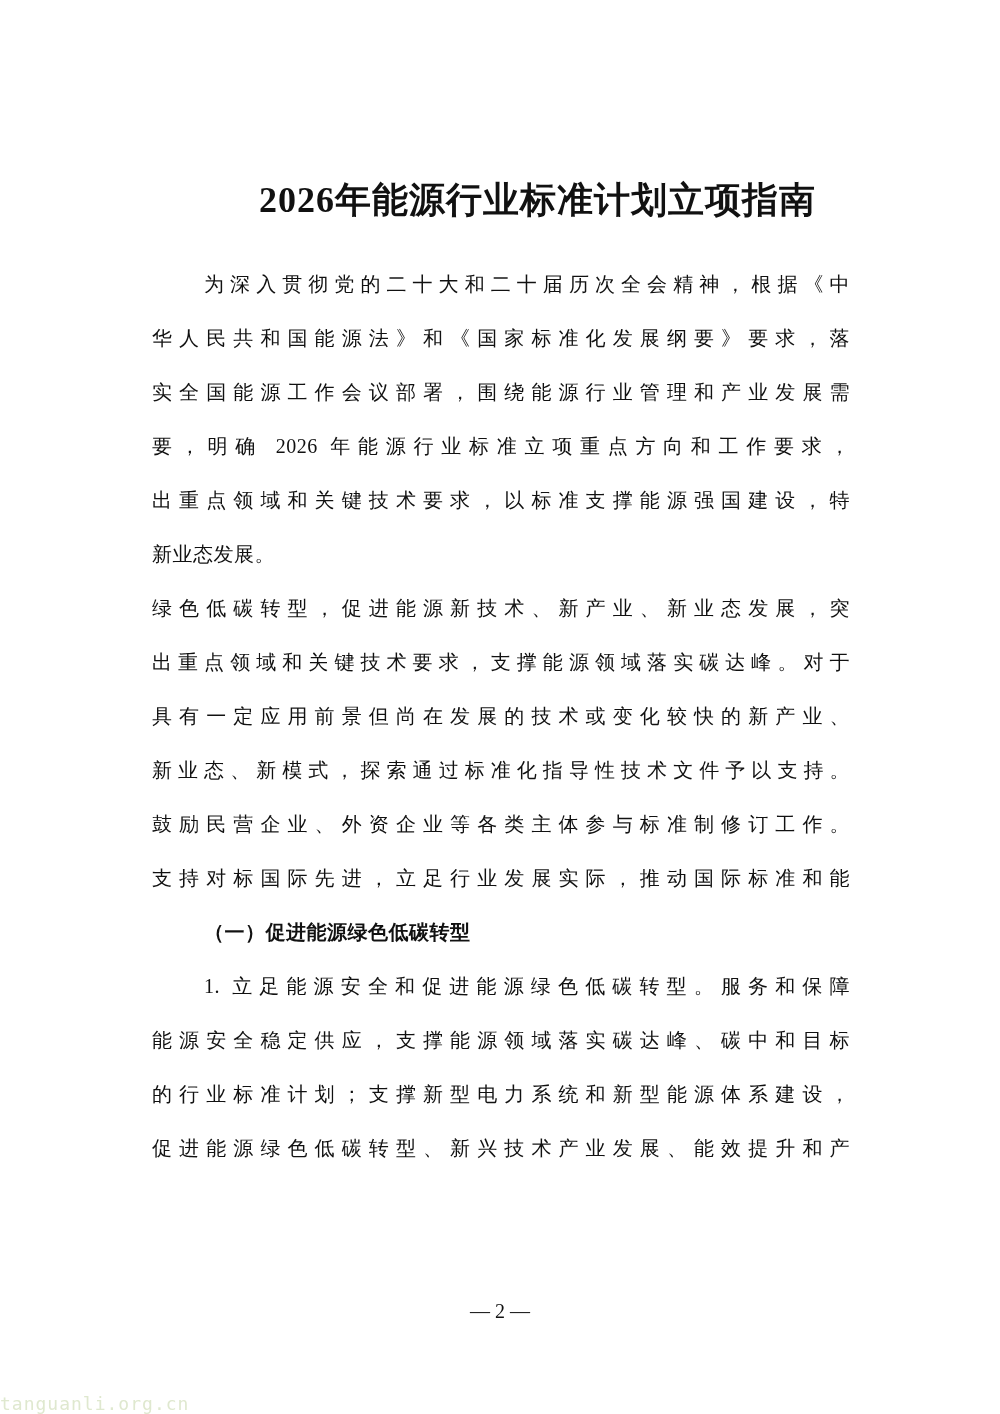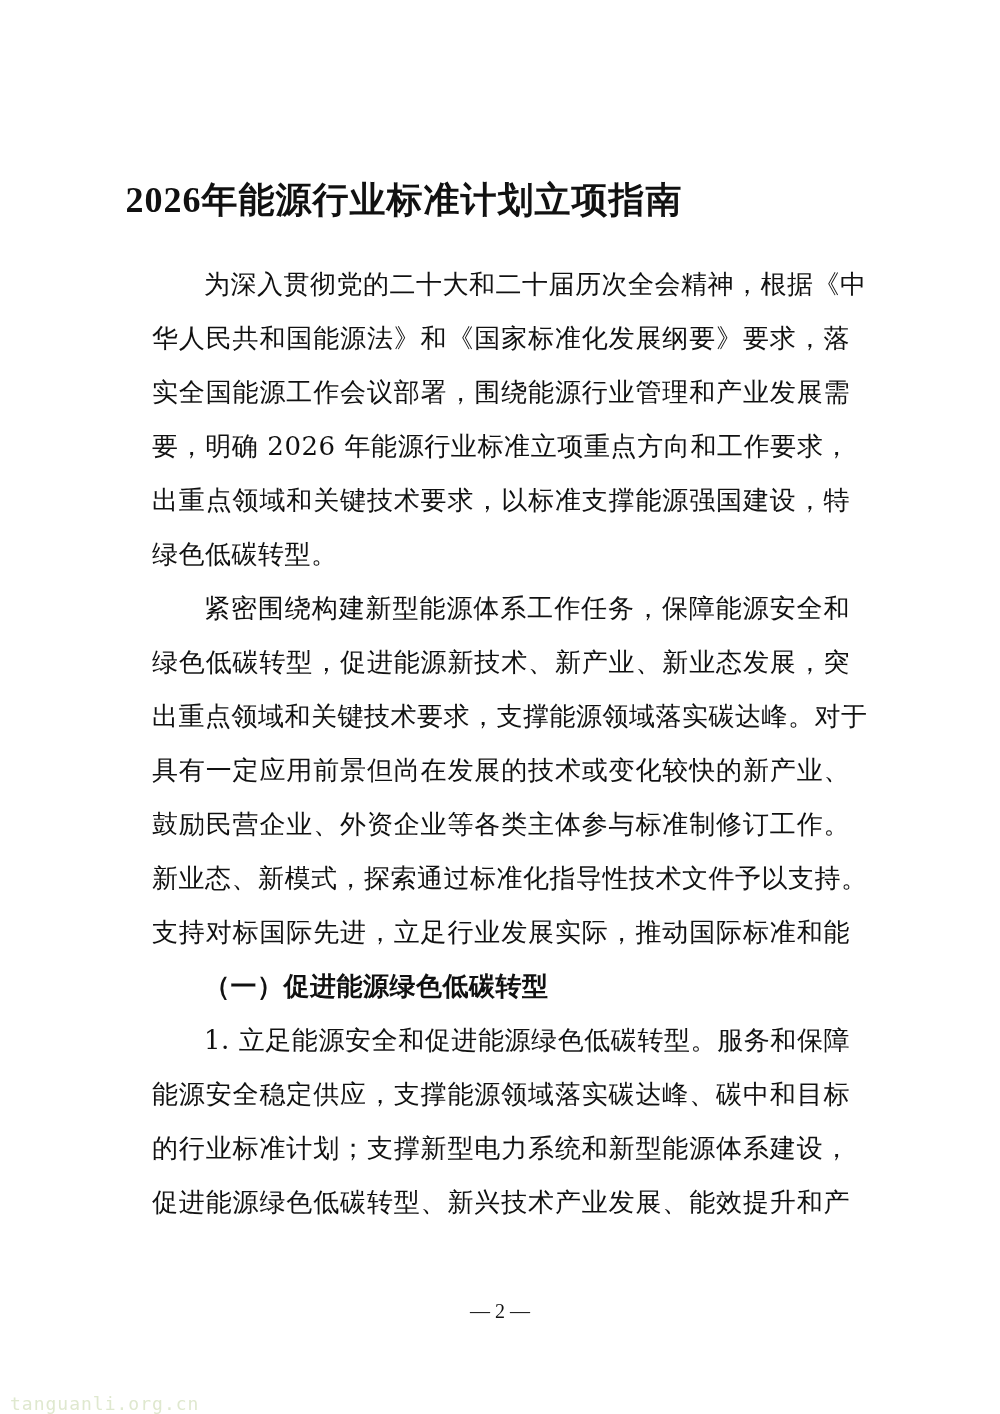--- a/index.html
+++ b/index.html
@@ -1,49 +1,48 @@
 <!DOCTYPE html>
 <html><head>
 <meta charset="utf-8">
 <style>
   html, body { margin: 0; padding: 0; background: #ffffff; }
   body { width: 1000px; height: 1414px; position: relative; overflow: hidden;
          font-family: "DejaVu Serif", "Liberation Serif", serif; color: #111; }
-  .title { position: absolute; left: 0; width: 808px; top: 176px; text-align: center;
+  .title { position: absolute; left: 8px; width: 808px; top: 176px; text-align: right;
            font-size: 36px; font-weight: bold; letter-spacing: 1px;
            font-family: "Liberation Serif", "DejaVu Serif", serif; }
   .body-text { position: absolute; left: 152px; width: 698px; top: 257px; }
-  .line { height: 54px; line-height: 54px; font-size: 26px; white-space: nowrap;
-          text-align: justify; text-align-last: justify; letter-spacing: 0.5px; }
+  .line { height: 54px; line-height: 54px; font-size: 20px; white-space: nowrap;
+          text-align: justify; text-align-last: justify; letter-spacing: 0.5px; font-family: Liberation Serif, serif; }
   .line.last { text-align-last: left; }
   .indent { padding-left: 52px; }
   .heading { font-weight: bold; }
   .page-num { position: absolute; left: 0; width: 1000px; top: 1300px; text-align: center;
               font-size: 20px; font-family: "Liberation Serif", serif; }
-  .watermark { position: absolute; left: 10px; top: 1393px; font-size: 18px;
+  .watermark { position: absolute; left: 0; top: 1393px; font-size: 18px;
                font-family: "DejaVu Sans Mono", monospace; color: #dfe8cf; letter-spacing: 1px; }
 </style>
 </head>
 <body>
 
 <div class="title">2026年能源行业标准计划立项指南</div>
 
 <div class="body-text" id="body-text">
   <div class="line indent">为深入贯彻党的二十大和二十届历次全会精神，根据《中</div>
   <div class="line">华人民共和国能源法》和《国家标准化发展纲要》要求，落</div>
   <div class="line">实全国能源工作会议部署，围绕能源行业管理和产业发展需</div>
   <div class="line">要，明确 2026 年能源行业标准立项重点方向和工作要求，</div>
   <div class="line">出重点领域和关键技术要求，以标准支撑能源强国建设，特</div>
-  <div class="line last">绿色低碳转型。</div>
-  <div class="line indent">紧密围绕构建新型能源体系工作任务，保障能源安全和</div>
+  <div class="line last">新业态发展。</div>
   <div class="line">绿色低碳转型，促进能源新技术、新产业、新业态发展，突</div>
   <div class="line">出重点领域和关键技术要求，支撑能源领域落实碳达峰。对于</div>
   <div class="line">具有一定应用前景但尚在发展的技术或变化较快的新产业、</div>
+  <div class="line">新业态、新模式，探索通过标准化指导性技术文件予以支持。</div>
   <div class="line">鼓励民营企业、外资企业等各类主体参与标准制修订工作。</div>
-  <div class="line">新业态、新模式，探索通过标准化指导性技术文件予以支持。</div>
   <div class="line">支持对标国际先进，立足行业发展实际，推动国际标准和能</div>
   <div class="line indent heading last">（一）促进能源绿色低碳转型</div>
   <div class="line indent">1. 立足能源安全和促进能源绿色低碳转型。服务和保障</div>
   <div class="line">能源安全稳定供应，支撑能源领域落实碳达峰、碳中和目标</div>
   <div class="line">的行业标准计划；支撑新型电力系统和新型能源体系建设，</div>
   <div class="line">促进能源绿色低碳转型、新兴技术产业发展、能效提升和产</div>
 </div>
 
 <div class="page-num">— 2 —</div>
 <div class="watermark">tanguanli.org.cn</div>

